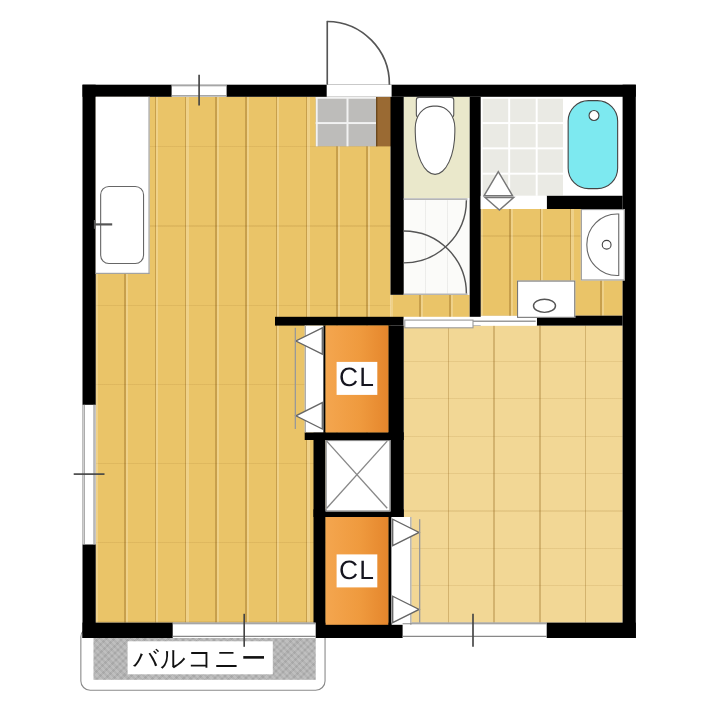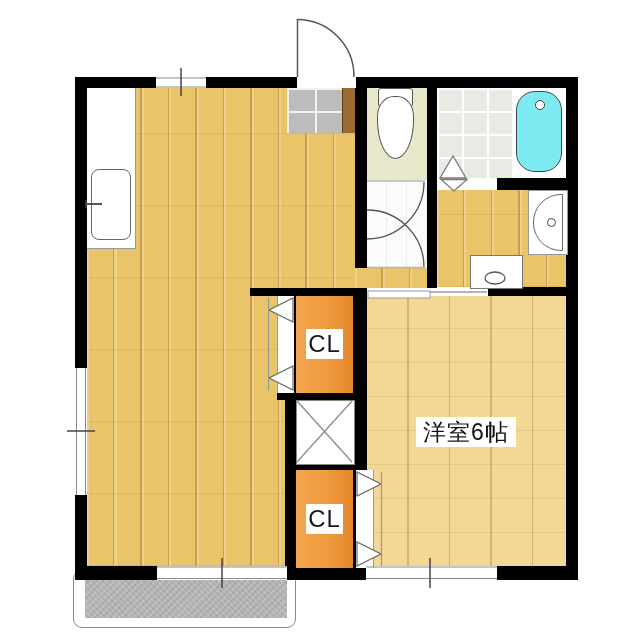--- a/index.html
+++ b/index.html
@@ -95,28 +95,28 @@
   <div class="abs white-fix" style="left:533px;top:194px;width:28px;height:55px;border:1.5px solid #666;border-radius:28px 0 0 28px;"></div>
   <div class="abs white-fix" style="left:547px;top:218px;width:7px;height:7px;border:1.5px solid #444;border-radius:50%;"></div>
 
   <div class="abs white-fix" style="left:470px;top:255px;width:51px;height:32px;border:1px solid #777;"></div>
 
   <div class="abs white-fix" style="left:296px;top:400px;width:57px;height:63px;border:1px solid #888;"></div>
 
   <div class="abs cl" style="left:296px;top:296px;width:57px;height:97px;"></div>
   <div class="abs cl" style="left:296px;top:470px;width:57px;height:98px;"></div>
 
-  <div class="lbl" style="left:416px;top:417px;width:100px;height:30px;font-size:23px;">
-      <span>洋室6帖</span>
-    </div>
   <div class="lbl" style="left:306px;top:329px;width:37px;height:30px;font-size:24px;color:#15151f;">
       <span>CL</span>
     </div>
   <div class="lbl" style="left:306px;top:504px;width:37px;height:30px;font-size:24px;color:#15151f;">
       <span>CL</span>
+    </div>
+  <div class="lbl" style="left:116px;top:583px;width:132px;height:30px;font-size:23px;">
+      <span>バルコニー</span>
     </div>
 
   <svg class="overlay" viewBox="0 0 640 640">
 
     <g stroke="#555" stroke-width="1.5" fill="none">
       <line x1="297.5" y1="77" x2="297.5" y2="19"></line>
       <path d="M354 77 A57 57 0 0 0 297.5 19.5"></path>
     </g>
 
     <g stroke="#555" stroke-width="1.3" fill="none">

